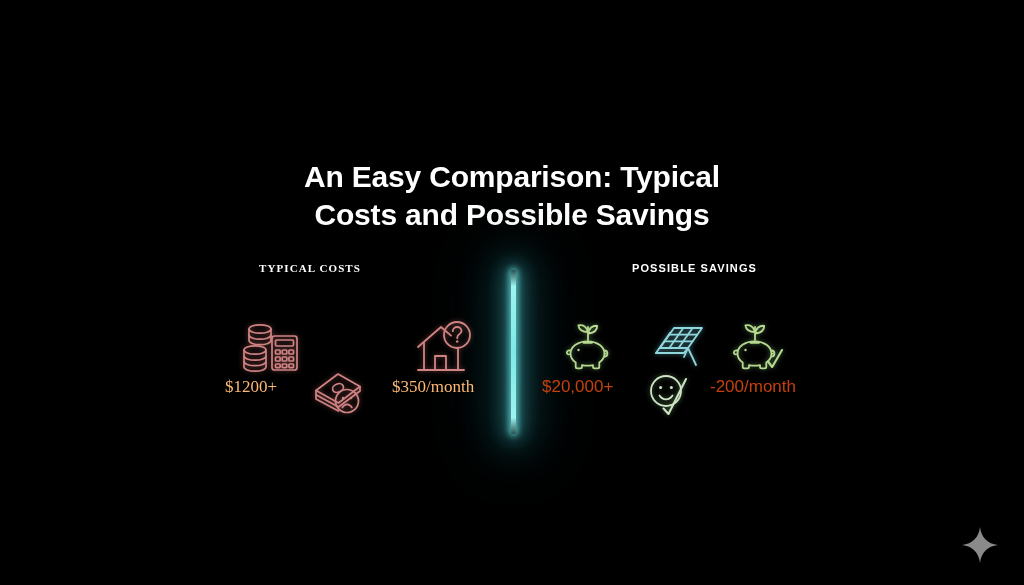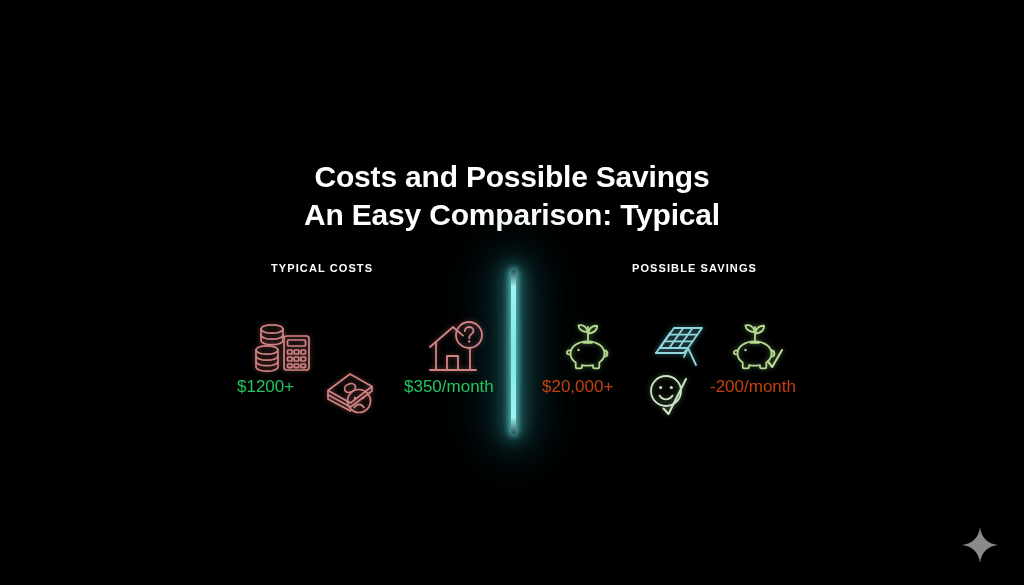--- a/index.html
+++ b/index.html
@@ -67,21 +67,21 @@
       0 0 38px 16px rgba(40,140,150,0.28),
       0 0 70px 30px rgba(25,90,100,0.16);
   }
 
   
   .panel {
     position: absolute;
     top: 0;
     height: 180px;
   }
-  #panel-costs { left: 56px; width: 460px; }
+  #panel-costs { left: 44px; width: 460px; font-family: Liberation Serif, serif; }
   #panel-savings { left: 524px; width: 460px; }
 
   .panel-heading {
     position: absolute;
     top: 0;
     color: #ffffff;
     font-size: 11px;
     font-weight: bold;
     letter-spacing: 1.1px;
   }
@@ -113,21 +113,21 @@
     left: 0;
     right: 0;
     height: 50px;
   }
   .value-item {
     position: absolute;
     font-size: 17px;
     line-height: 22px;
     white-space: nowrap;
   }
-  .cost-text   { color: #22c55e; }
+  .cost-text   { color: #fdba74; }
   .saving-text { color: #c2410c; }
 
   .value-icon {
     position: absolute;
     width: 58px;
     height: 48px;
     display: flex;
     align-items: center;
     justify-content: center;
   }
@@ -146,22 +146,22 @@
     width: 40px;
     height: 40px;
   }
 </style>
 </head>
 <body>
 
 <div id="slide">
 
   <div id="title-block">
+    <div class="title-line">An Easy Comparison: Typical</div>
     <div class="title-line">Costs and Possible Savings</div>
-    <div class="title-line">An Easy Comparison: Typical</div>
   </div>
 
   <div id="comparison">
 
     <div id="divider"></div>
 
     <div class="panel" id="panel-costs">
 
       <div class="panel-heading">TYPICAL COSTS</div>
 

